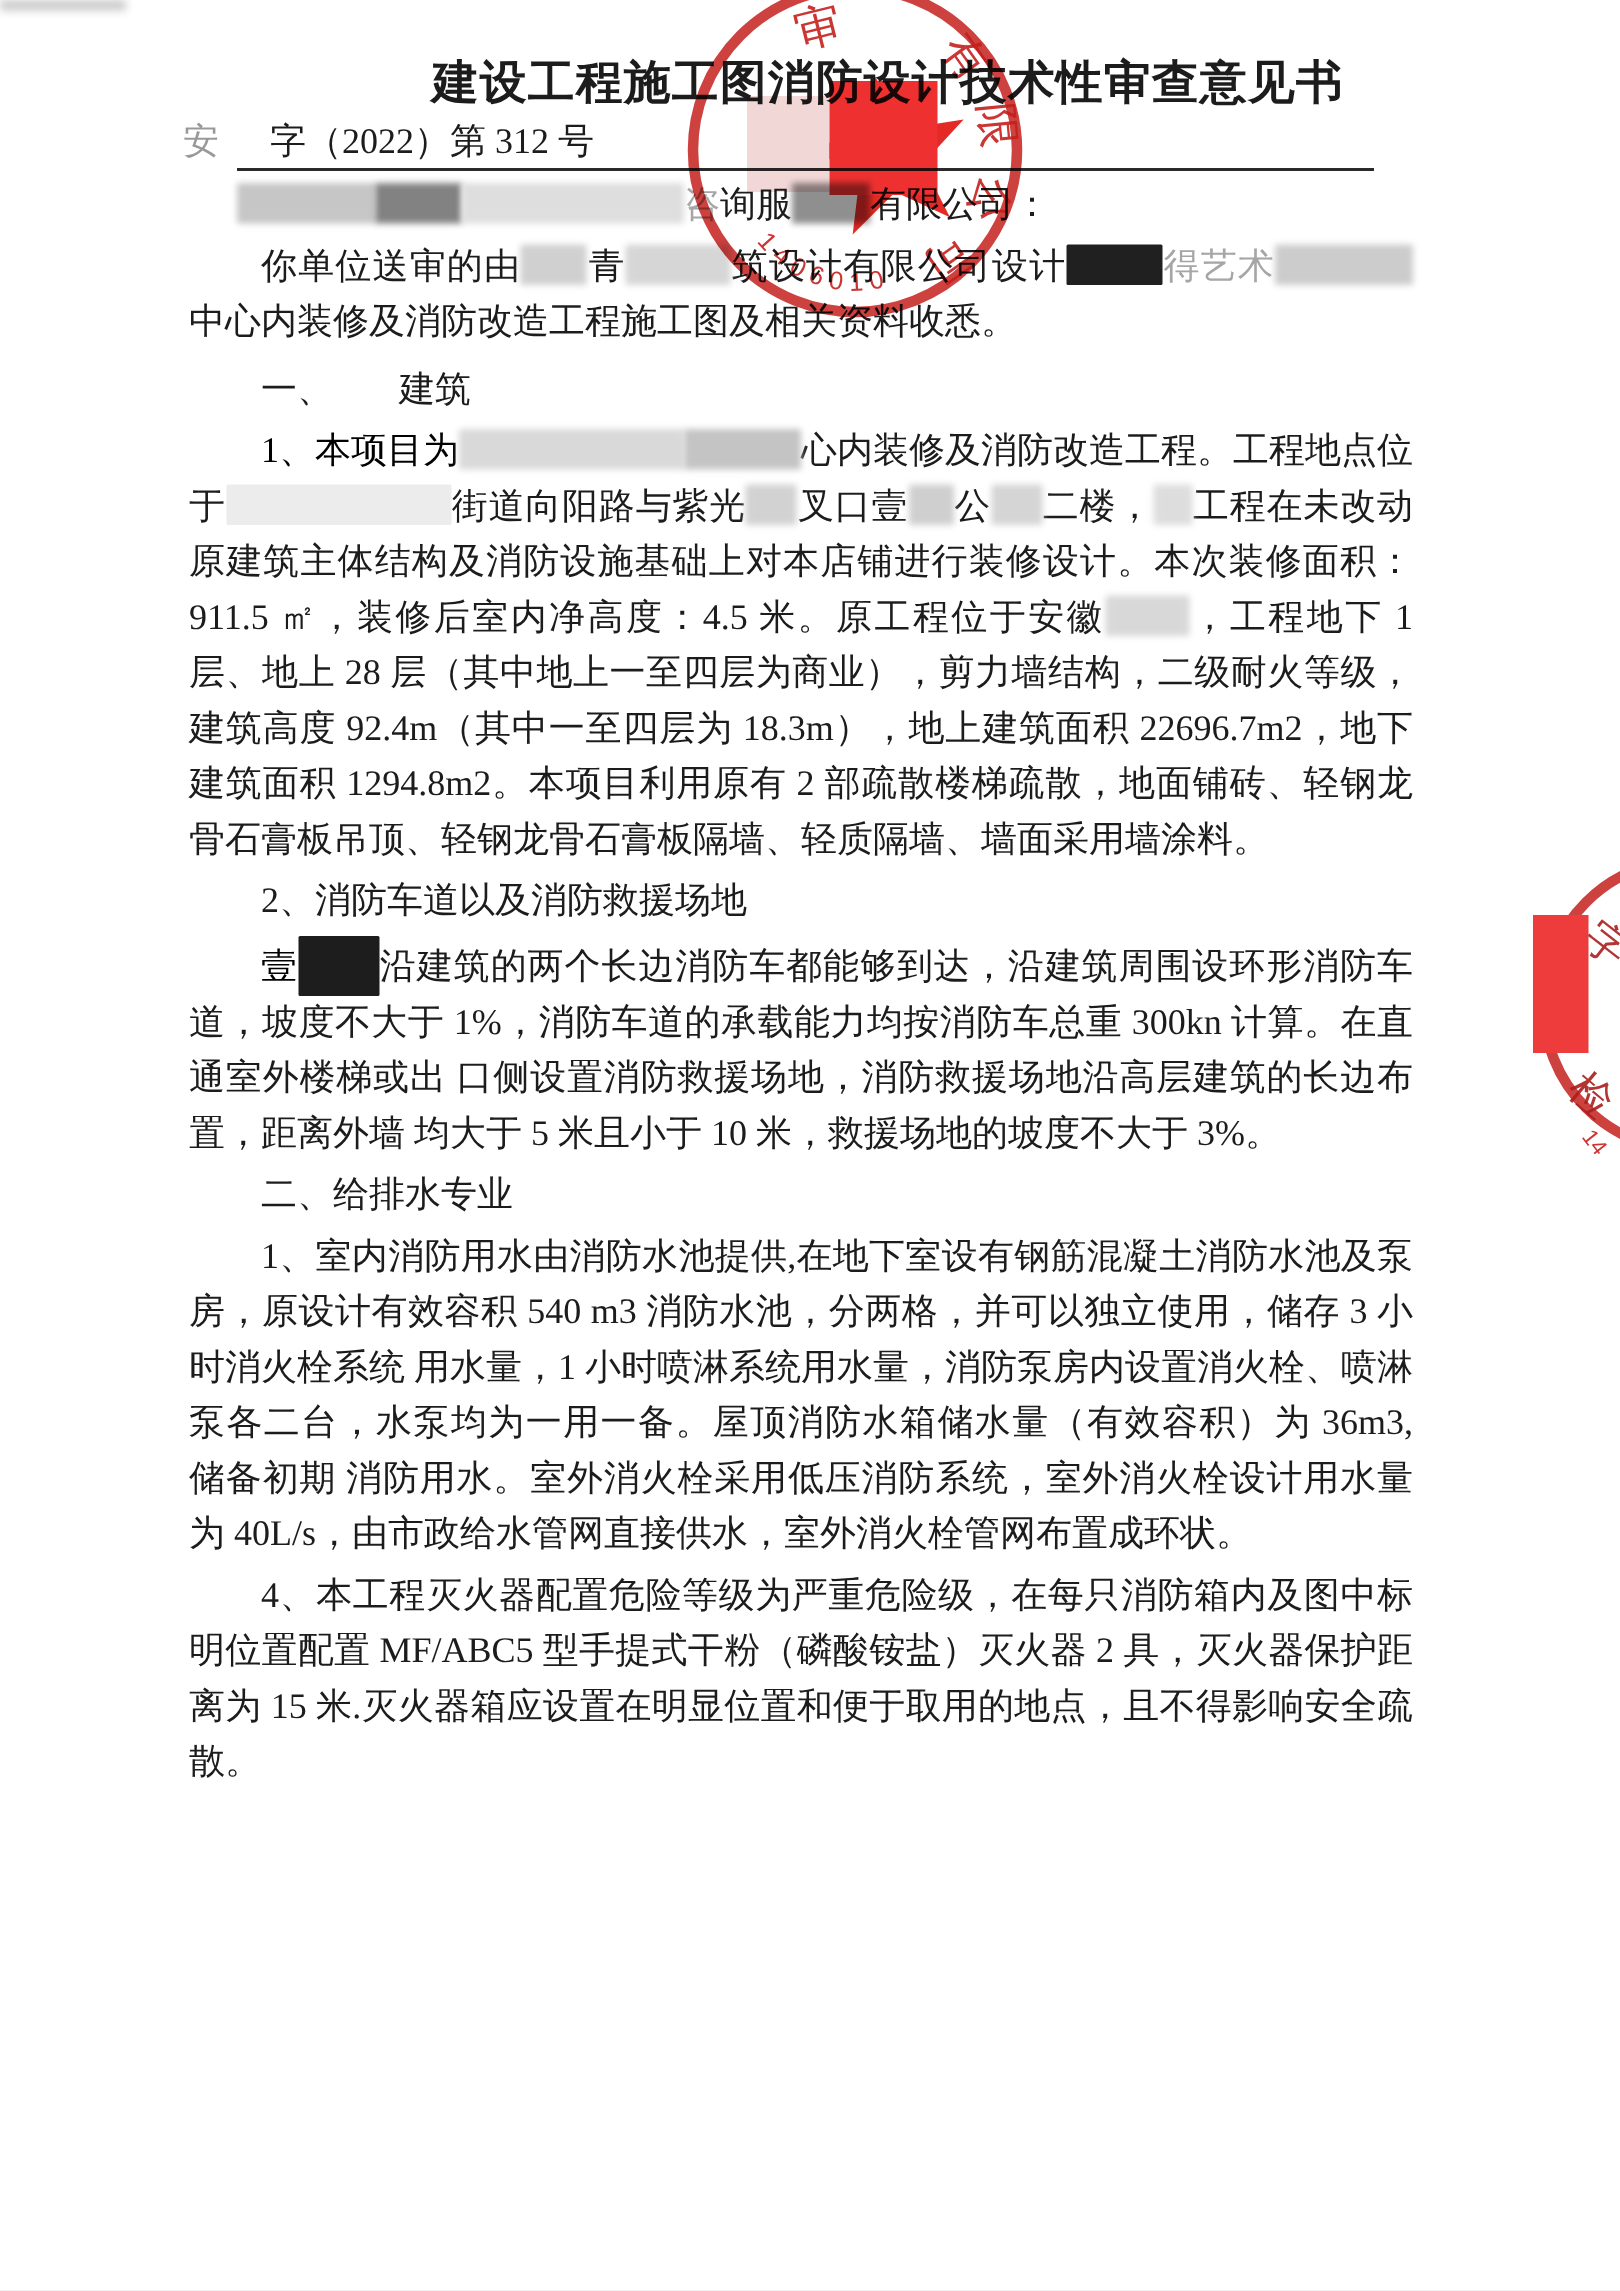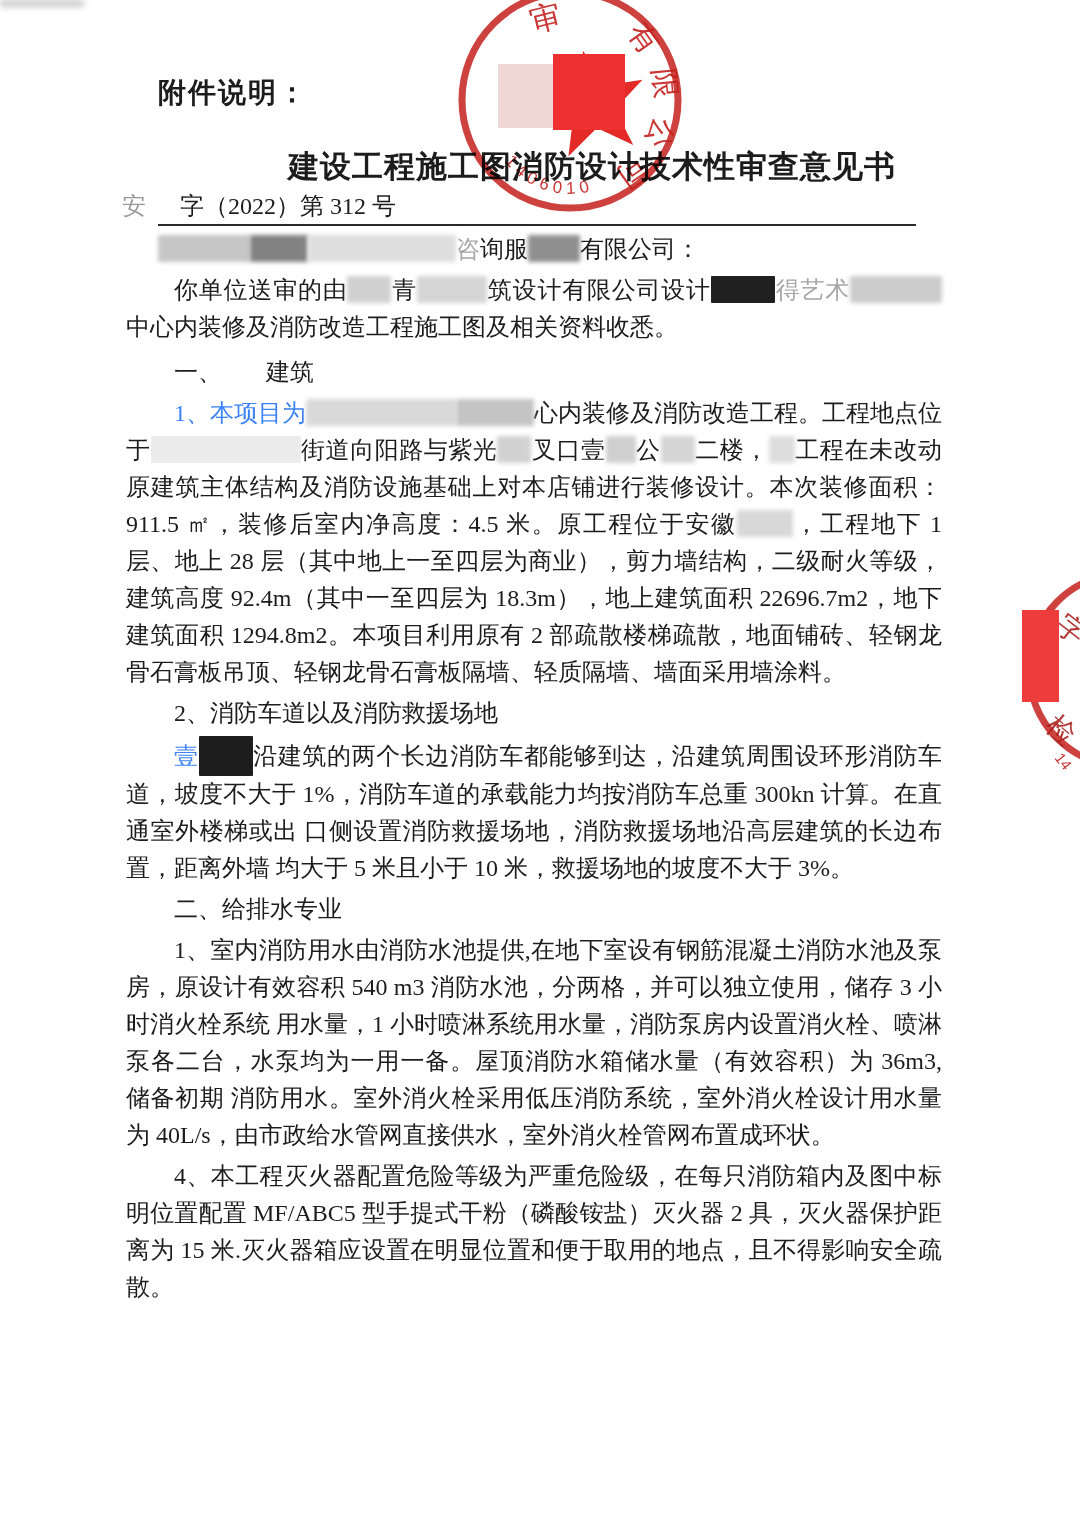--- a/index.html
+++ b/index.html
@@ -8,37 +8,36 @@
   .content{position:absolute;left:122px;top:0;width:824px;}
   .att-note{margin-top:74px;font-size:28px;font-weight:600;letter-spacing:2px;padding-left:36px;}
   .title{margin-top:34px;font-size:31px;font-weight:700;text-align:center;position:relative;left:58px;letter-spacing:1px;}
   .docno{margin-top:2px;font-size:24px;text-align:left;padding-right:26px;}
   .docno .halfhide{opacity:.45;margin-right:34px;}
   .rule{border:none;border-top:2px solid #2a2a2a;margin:2px 30px 0 36px;}
   .para{margin:4px;font-size:24px;line-height:37px;text-align:justify;text-indent:48px;}
   .addr{margin-top:4px;font-size:24px;line-height:38px;padding-left:36px;}
   .ul{text-underline-offset:5px;}
   .faint{color:#a6a6a6;}
-  .dim{color:#3b82f6;}
+  .dim{color:#000000;}
   .rd{display:inline-block;vertical-align:-5px;height:27px;border-radius:1px;}
   .blur{filter:blur(2px);}
   .sechead{margin-top:8px;}
   .gap2{display:inline-block;width:44px;}
   .stamp{position:absolute;mix-blend-mode:multiply;}
   .corner-smudge{position:absolute;left:0;top:0;width:84px;height:7px;background:#9d9d9d;filter:blur(3px);opacity:.55;}
 </style>
 </head>
 <body>
 
 <div class="page">
   <div class="corner-smudge"></div>
 
   <div class="content">
 
-    <div class="att-note">附件说明：</div>
 
     <div class="title">建设工程施工图消防设计技术性审查意见书</div>
 
     <div class="docno"><span class="halfhide">安</span><span>字（2022）第 312 号</span></div>
 
     <hr class="rule">
 
     <div class="addr">
       <span class="rd blur" style="width:92px;background:#c6c6c6;"></span><span class="rd blur" style="width:58px;background:#828282;"></span><span class="rd blur" style="width:148px;background:#dedede;"></span><span class="faint">咨</span><span>询服</span><span class="rd blur" style="width:52px;background:#8f8f8f;"></span><span class="ul">有限公司：</span>
     </div>

